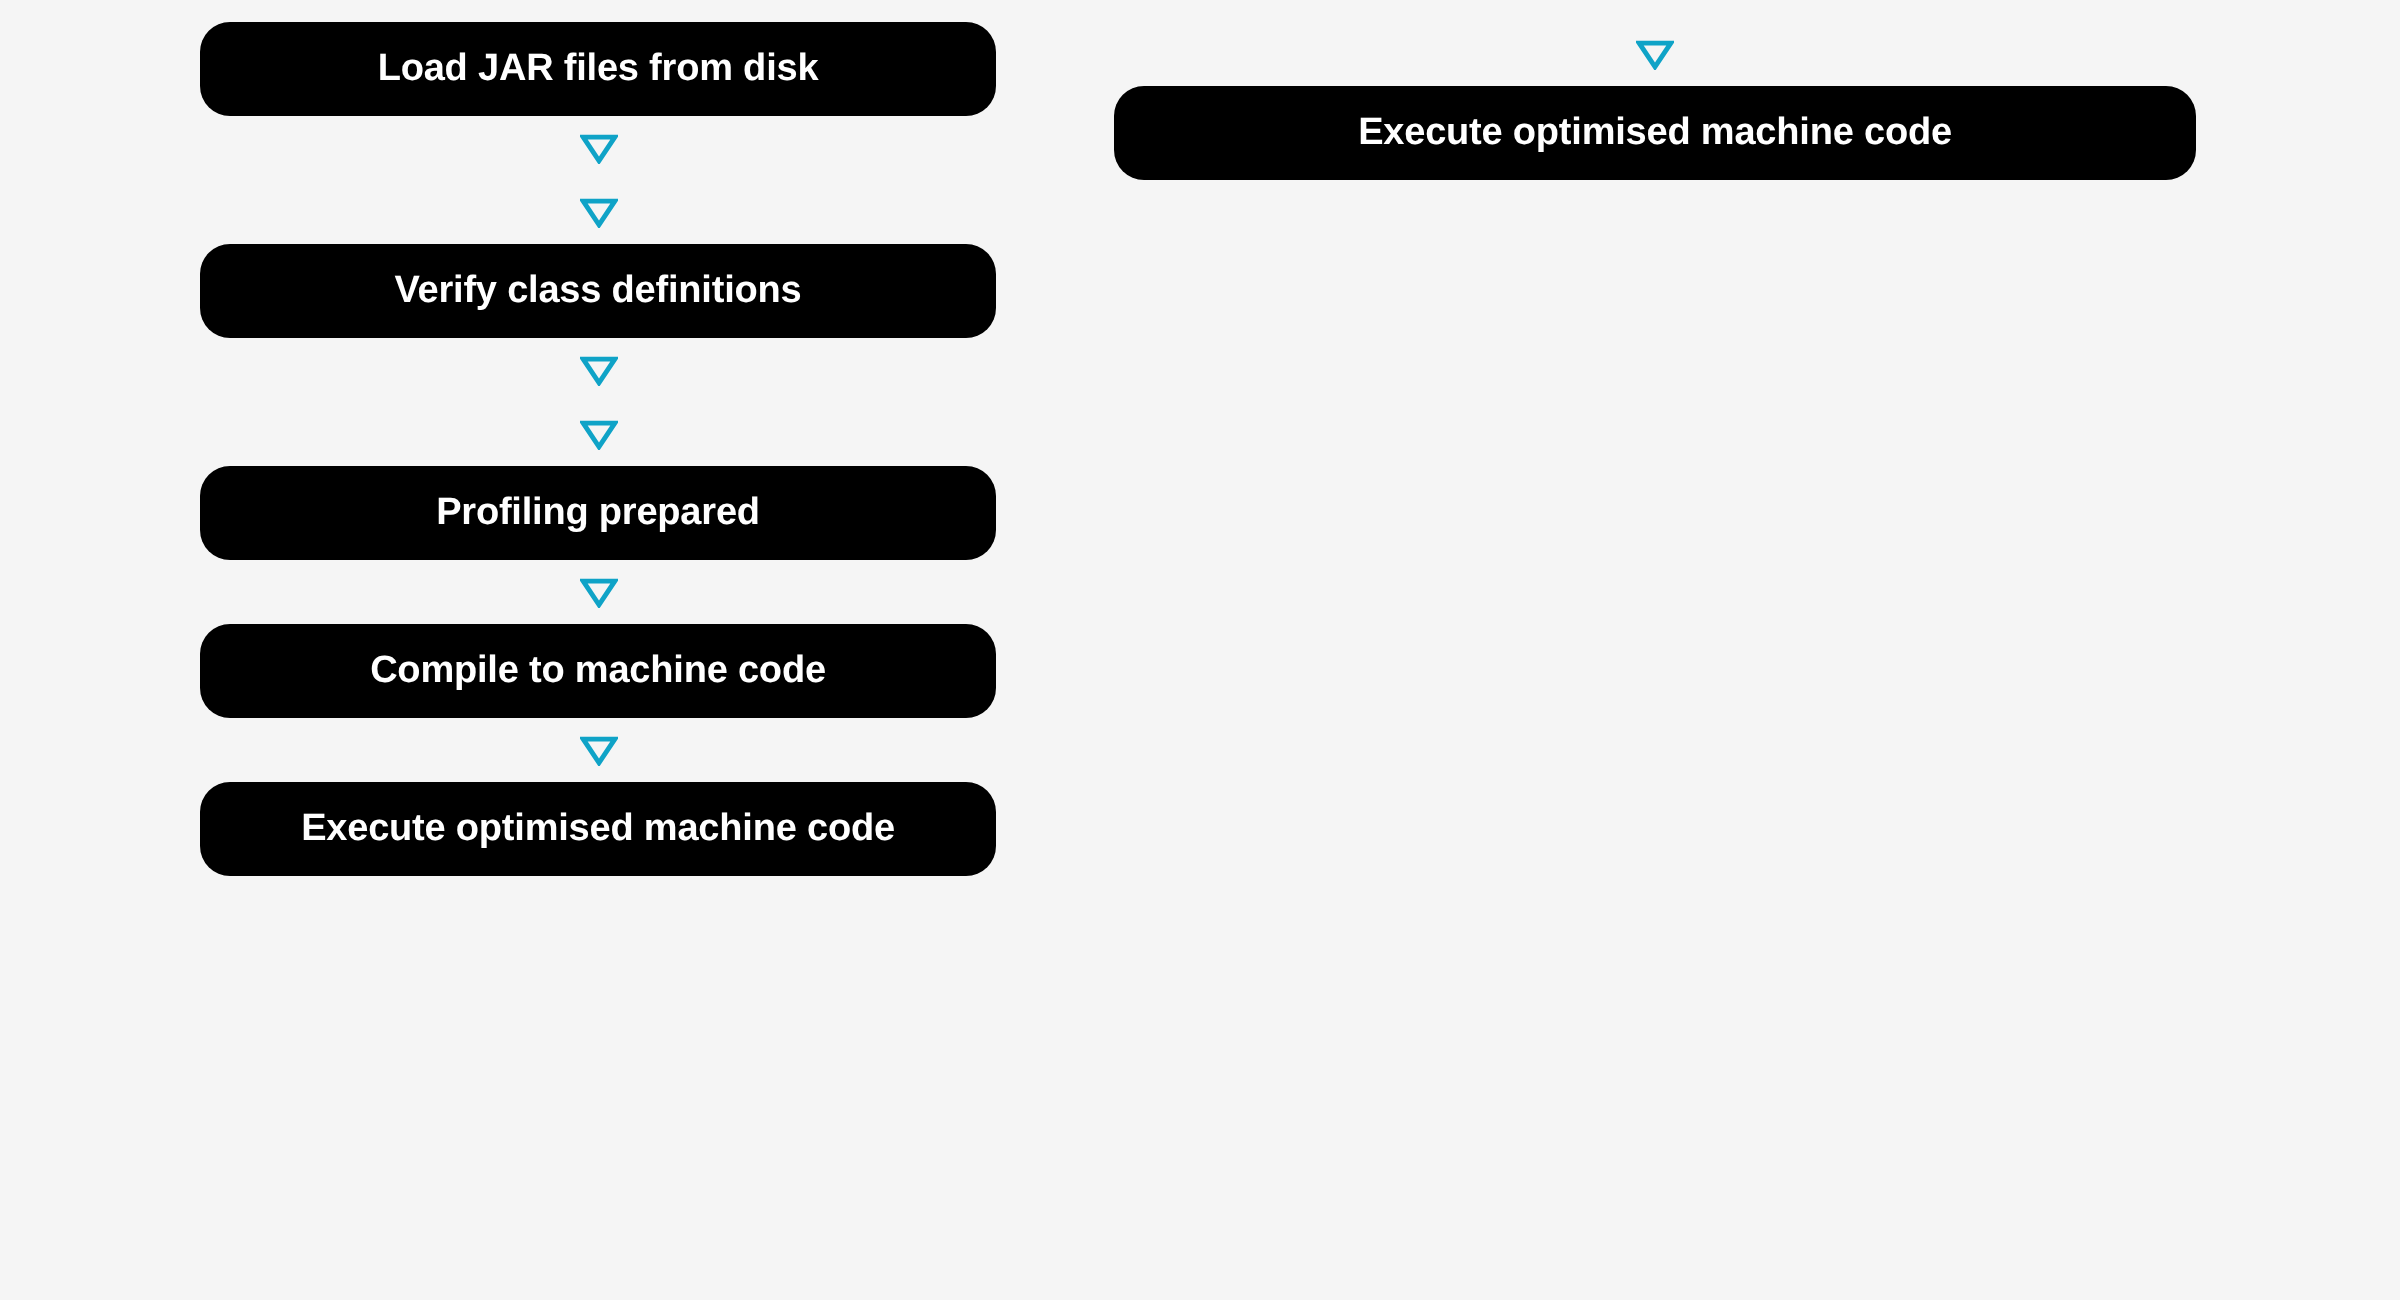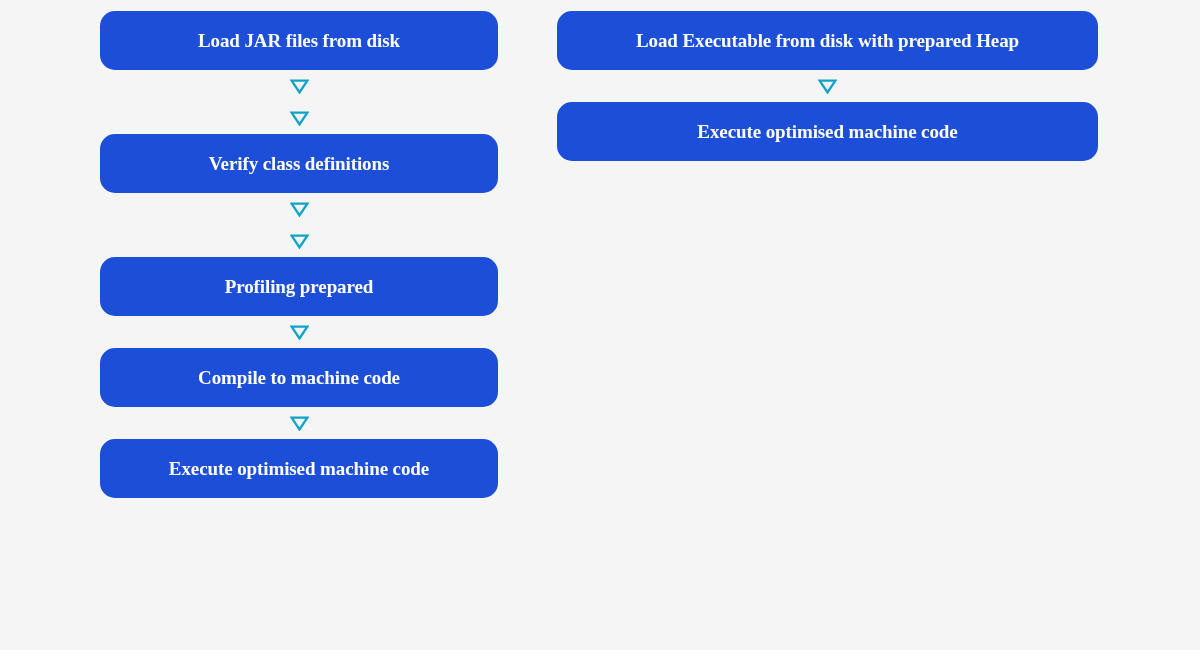--- a/index.html
+++ b/index.html
@@ -57,28 +57,27 @@
     width: 100%;
     margin-top: 11px;
     display: flex;
     flex-direction: column;
     align-items: center;
   }
 
   .step-box {
     box-sizing: border-box;
     width: 100%;
-    height: 59px;
-    background: #1d4ed8;
+    height: 47px;
+    background: #000000;
     border-radius: 15px;
     display: flex;
     align-items: center;
     justify-content: center;
     padding: 0 14px;
-    font-family: Liberation Serif, serif;
   }
 
   .step-label {
     color: #ffffff;
     font-size: 19px;
     font-weight: bold;
     letter-spacing: -0.1px;
     line-height: 22px;
     white-space: nowrap;
     text-align: center;
@@ -156,23 +155,20 @@
       <div class="step-box">
         <span class="step-label">Execute optimised machine code</span>
       </div>
 
     </div>
   </div>
 
   <div class="column column-aot">
     <div class="flow-steps">
 
-      <div class="step-box">
-        <span class="step-label">Load Executable from disk with prepared Heap</span>
-      </div>
       <div class="arrow-connector">
         <svg width="19" height="15" viewBox="0 0 19 15" aria-hidden="true">
           <path d="M1.6 1.6 L17.4 1.6 L9.5 13.4 Z" fill="none" stroke="#0fa3c7" stroke-width="2.4" stroke-linejoin="miter"></path>
         </svg>
       </div>
 
       <div class="step-box">
         <span class="step-label">Execute optimised machine code</span>
       </div>
 

